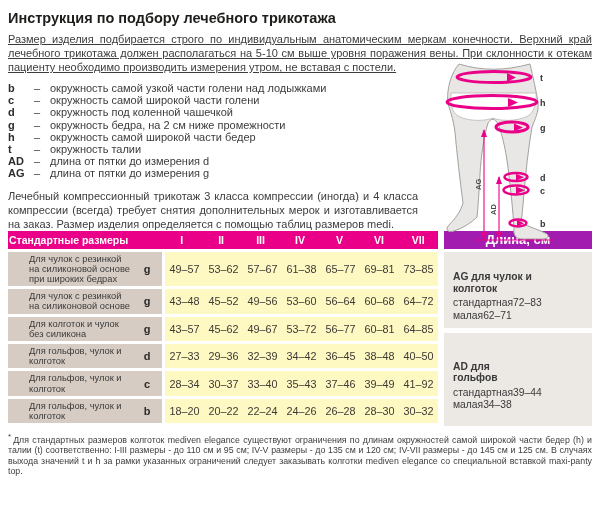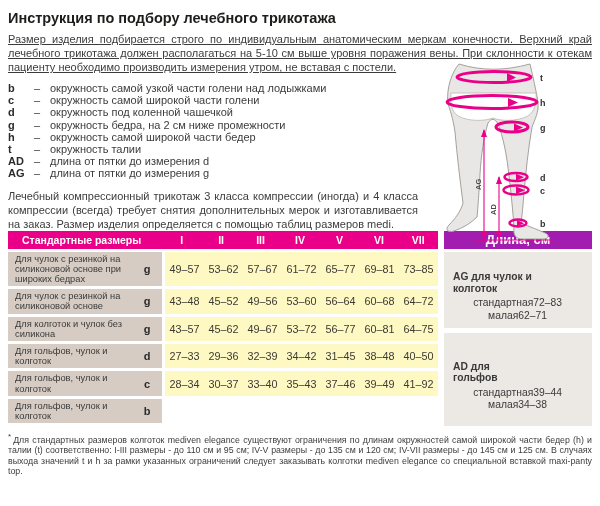--- a/index.html
+++ b/index.html
@@ -12,36 +12,36 @@
   .def-row{display:flex;font-size:11px;line-height:12.2px;}
   .def-key{width:26px;font-weight:bold;color:#2b2b2b;}
   .def-dash{width:16px;}
   .def-desc{flex:1;}
   .note{width:410px;font-size:11px;line-height:14px;text-align:justify;margin:9px 0 0 0;}
   .figure{position:absolute;top:-22px;right:-2px;width:152px;height:192px;}
   .table-heading{font-size:13.5px;line-height:15.5px;font-weight:bold;color:#1d1d1b;margin:8px 0 7px 0;max-width:485px;}
   .table-row{display:flex;gap:6px;}
   .size-table{width:430px;}
   .st-header{display:flex;background:#ea0088;color:#fff;height:18px;align-items:center;margin-bottom:3px;}
-  .st-hlabel{width:154px;padding-left:14px;font-size:10.5px;font-weight:bold;box-sizing:border-box;}
+  .st-hlabel{width:154px;padding-left:1px;font-size:10.5px;font-weight:bold;box-sizing:border-box;}
   .st-hcols{flex:1;display:grid;grid-template-columns:repeat(7,1fr);font-size:10.5px;font-weight:bold;text-align:center;}
   .st-row{display:flex;margin-bottom:3px;min-height:22px;}
   .st-row.tall{min-height:32px;}
   .st-lblock{width:154px;display:flex;background:#d6ccc4;box-sizing:border-box;}
-  .st-label{width:124px;padding:2px 0 2px 7px;font-size:9.3px;line-height:10.2px;display:flex;align-items:center;box-sizing:border-box;color:#3a3a3a;}
+  .st-label{width:124px;padding:2px 0 2px 21px;font-size:9.3px;line-height:10.2px;display:flex;align-items:center;box-sizing:border-box;color:#3a3a3a;}
   .st-param{flex:1;display:flex;align-items:center;justify-content:center;font-size:11px;font-weight:bold;color:#2b2b2b;}
   .st-values{flex:1;margin-left:3px;background:#fef9c3;display:grid;grid-template-columns:repeat(7,1fr);align-items:center;text-align:center;font-size:10.8px;color:#3d3935;}
   .len-panel{flex:1;display:flex;flex-direction:column;}
   .lp-header{height:18px;background:#a21caf;color:#fff;font-size:13px;font-weight:bold;display:flex;align-items:center;justify-content:center;margin-bottom:3px;}
   .lp-block{background:#ece8e4;padding:20px 10px 6px 9px;box-sizing:border-box;display:flex;flex-direction:column;justify-content:center;font-size:10.3px;color:#3a3a3a;}
   .lp-block1{height:76px;margin-bottom:5px;}
   .lp-block2{flex:1;}
   .lp-title{font-weight:bold;line-height:11.5px;margin-bottom:3px;max-width:82px;}
   .lp-title.narrow{max-width:50px;}
-  .lp-row{display:flex;justify-content:center;line-height:12.5px;}
+  .lp-row{display:flex;justify-content:flex-start;line-height:12.5px;}
   .footnote{font-size:8.8px;line-height:10.3px;text-align:justify;margin:6px 0 0 0;color:#3c3c3c;}
   .footnote sup{font-size:8px;margin-right:2px;}
   
   .body-shape{fill:#e8e7e5;stroke:#a5a19c;stroke-width:1;stroke-linejoin:round;}
   .briefs{fill:#ffffff;stroke:#b3afaa;stroke-width:0.7;}
   .ring{fill:none;stroke:#ea0088;stroke-width:3;}
   .ring.small{stroke-width:2.4;}
   .ring-arrow{fill:#ea0088;}
   .dim{stroke:#ea0088;stroke-width:1.1;}
   .dim-arrow{fill:#ea0088;}
@@ -160,21 +160,21 @@
 
       <div class="st-row tall">
         <div class="st-lblock">
           <div class="st-label">Для чулок с резинкой на силиконовой основе при широких бедрах</div>
           <div class="st-param">g</div>
         </div>
         <div class="st-values">
           <span>49–57</span>
           <span>53–62</span>
           <span>57–67</span>
-          <span>61–72</span>
+          <span>61–38</span>
           <span>65–77</span>
           <span>69–81</span>
           <span>73–85</span>
         </div>
       </div>
 
       <div class="st-row">
         <div class="st-lblock">
           <div class="st-label">Для чулок с резинкой на силиконовой основе</div>
           <div class="st-param">g</div>
@@ -195,35 +195,35 @@
           <div class="st-label">Для колготок и чулок без силикона</div>
           <div class="st-param">g</div>
         </div>
         <div class="st-values">
           <span>43–57</span>
           <span>45–62</span>
           <span>49–67</span>
           <span>53–72</span>
           <span>56–77</span>
           <span>60–81</span>
-          <span>64–75</span>
+          <span>64–85</span>
         </div>
       </div>
 
       <div class="st-row">
         <div class="st-lblock">
           <div class="st-label">Для гольфов, чулок и колготок</div>
           <div class="st-param">d</div>
         </div>
         <div class="st-values">
           <span>27–33</span>
           <span>29–36</span>
           <span>32–39</span>
           <span>34–42</span>
-          <span>31–45</span>
+          <span>36–45</span>
           <span>38–48</span>
           <span>40–50</span>
         </div>
       </div>
 
       <div class="st-row">
         <div class="st-lblock">
           <div class="st-label">Для гольфов, чулок и колготок</div>
           <div class="st-param">c</div>
         </div>
@@ -236,20 +236,29 @@
           <span>39–49</span>
           <span>41–92</span>
         </div>
       </div>
 
       <div class="st-row">
         <div class="st-lblock">
           <div class="st-label">Для гольфов, чулок и колготок</div>
           <div class="st-param">b</div>
         </div>
+        <div class="st-values">
+          <span>18–20</span>
+          <span>20–22</span>
+          <span>22–24</span>
+          <span>24–26</span>
+          <span>26–28</span>
+          <span>28–30</span>
+          <span>30–32</span>
+        </div>
       </div>
     </div>
 
     <div class="len-panel">
       <div class="lp-header">Длина, см</div>
       <div class="lp-block lp-block1">
         <div class="lp-title">AG для чулок и колготок</div>
         <div class="lp-row">
           <span>стандартная</span>
           <span>72–83</span>

